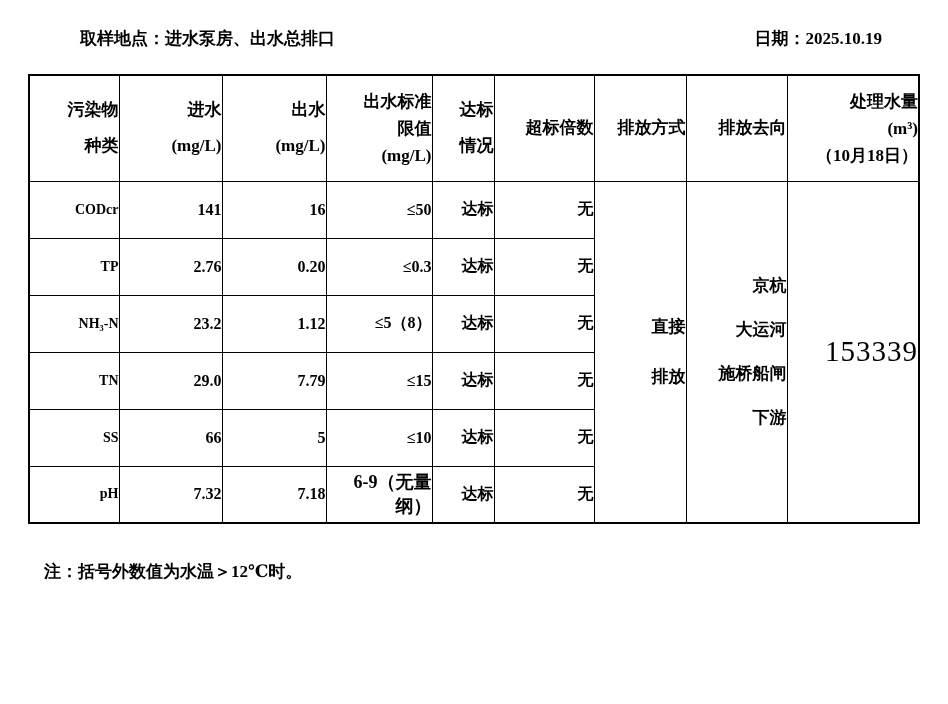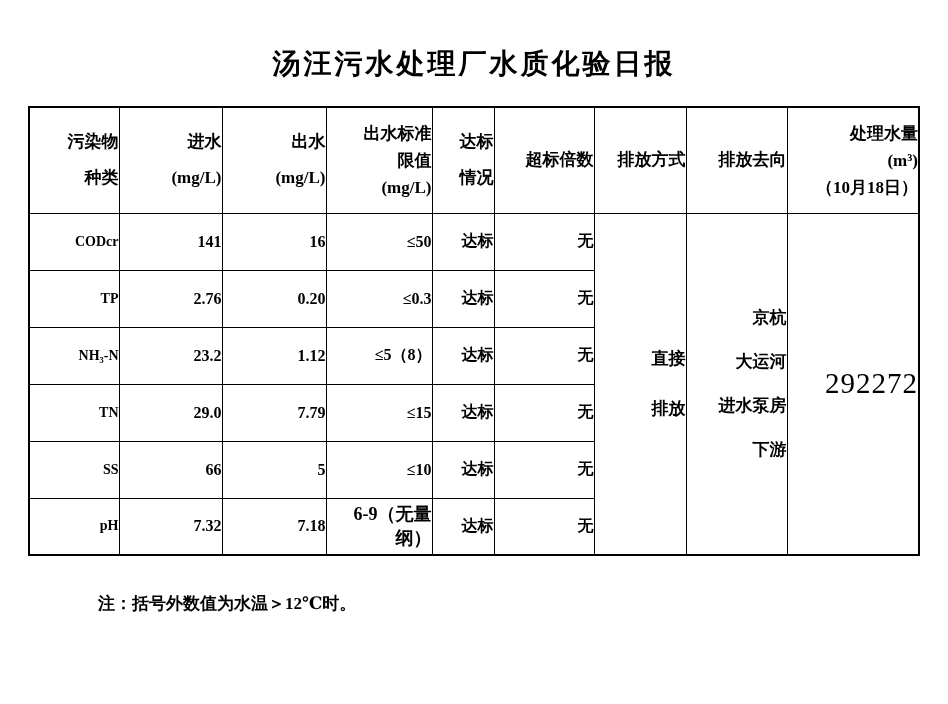--- a/index.html
+++ b/index.html
@@ -61,31 +61,34 @@
   td.limit-small { font-size: 18px; }
   td.merged { white-space: pre-line; }
   td.mode { line-height: 50px; font-size: 17px; margin-top: 25px; }
   td.dest { line-height: 44px; font-size: 17px; }
   td.volume {
     font-weight: normal;
     font-size: 29px;
     letter-spacing: 1px;
   }
   .note {
-    margin: 36px 0 0 98px;
+    margin: 36px 0 0 44px;
     font-size: 17px;
   }
 </style>
 </head>
 <body>
 
 <div class="page">
 
-  <h1 class="title">汤汪污水处理厂水质化验日报</h1>
 
+  <div class="info-row">
+    <span>取样地点：进水泵房、出水总排口</span>
+    <span>日期：2025.10.19</span>
+  </div>
 
   <table class="report">
     <colgroup>
       <col style="width:90px">
         <col style="width:103px">
         <col style="width:104px">
       <col style="width:106px">
         <col style="width:62px">
         <col style="width:100px">
       <col style="width:92px">
@@ -118,23 +121,23 @@
       <td class="pollutant">CODcr</td>
       <td>141</td>
       <td>16</td>
       <td>≤50</td>
       <td>达标</td>
       <td>无</td>
       <td rowspan="6" class="merged mode">直接
 排放</td>
       <td rowspan="6" class="merged dest">京杭
 大运河
-进水泵房
+施桥船闸
 下游</td>
-      <td rowspan="6" class="volume">292272</td>
+      <td rowspan="6" class="volume">153339</td>
     </tr>
 
     <tr class="body-row">
       <td class="pollutant">TP</td>
       <td>2.76</td>
       <td>0.20</td>
       <td>≤0.3</td>
       <td>达标</td>
       <td>无</td>
     </tr>

